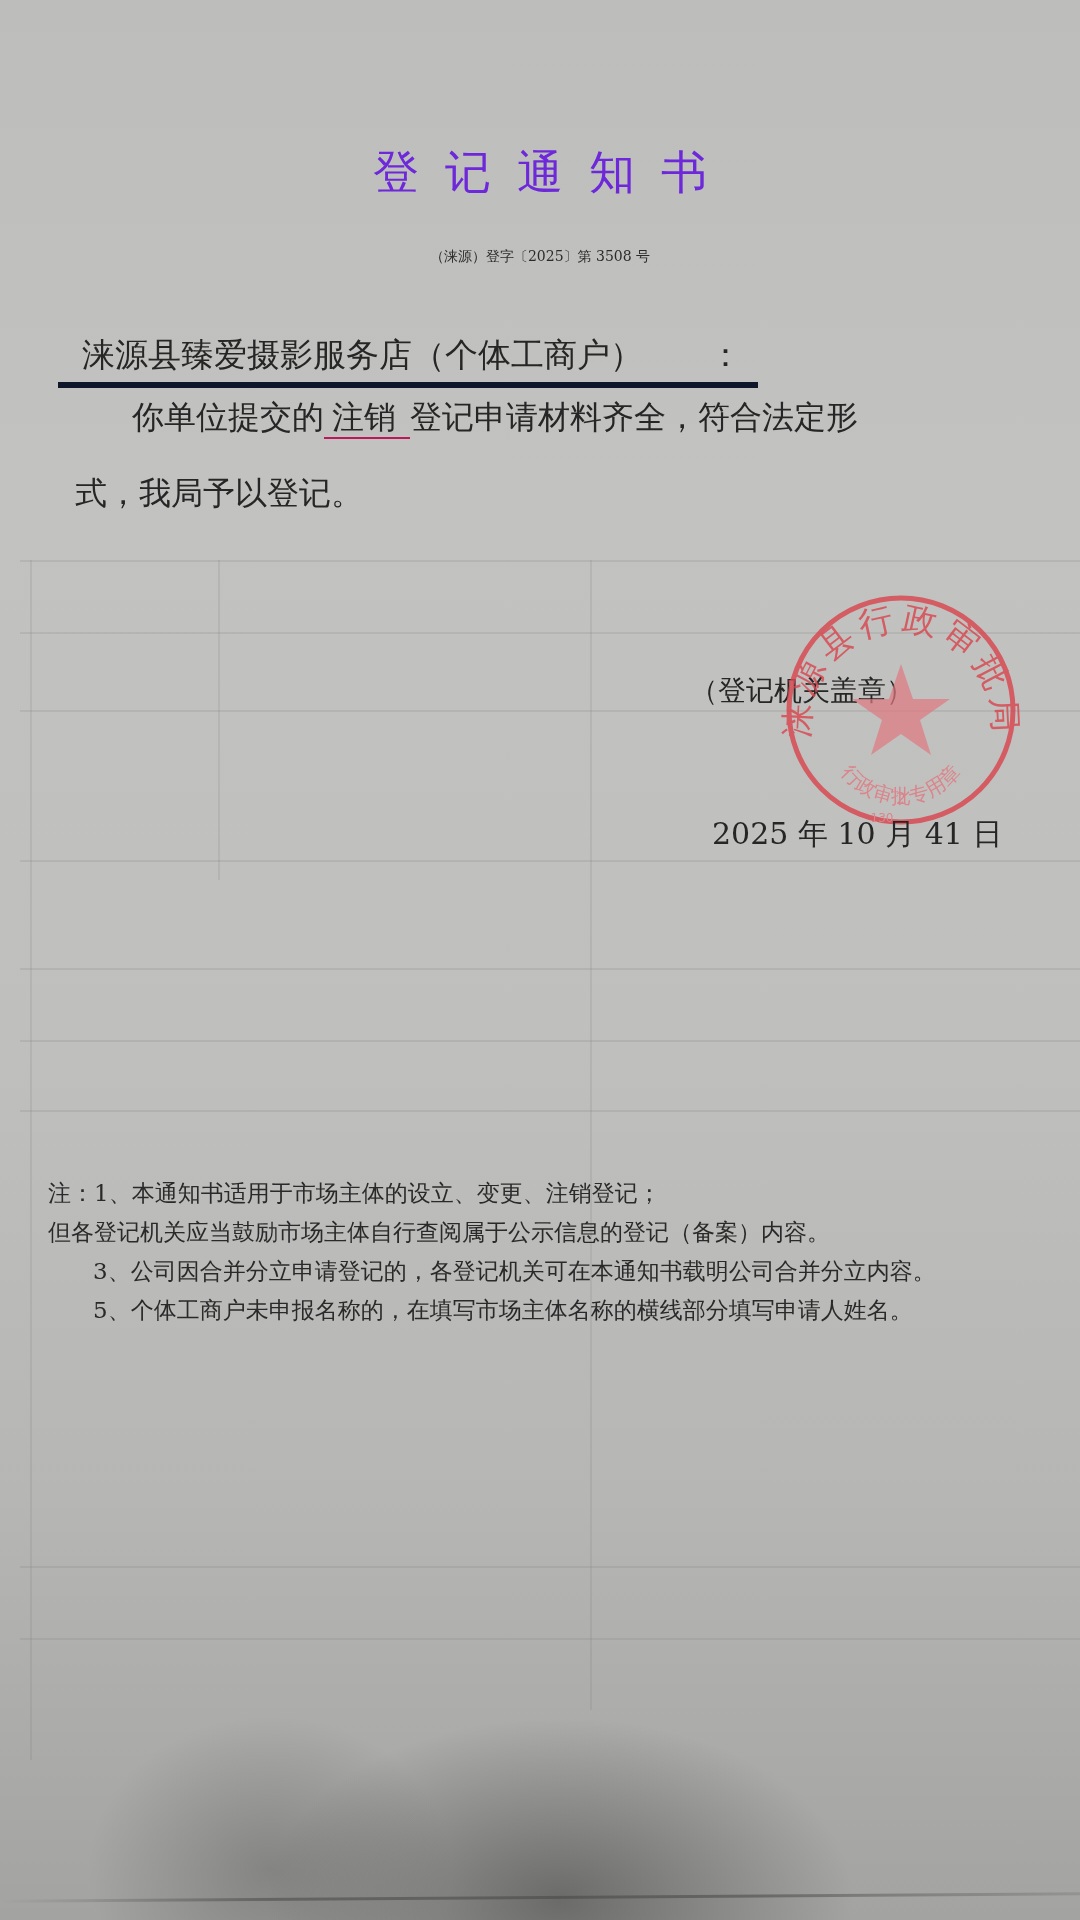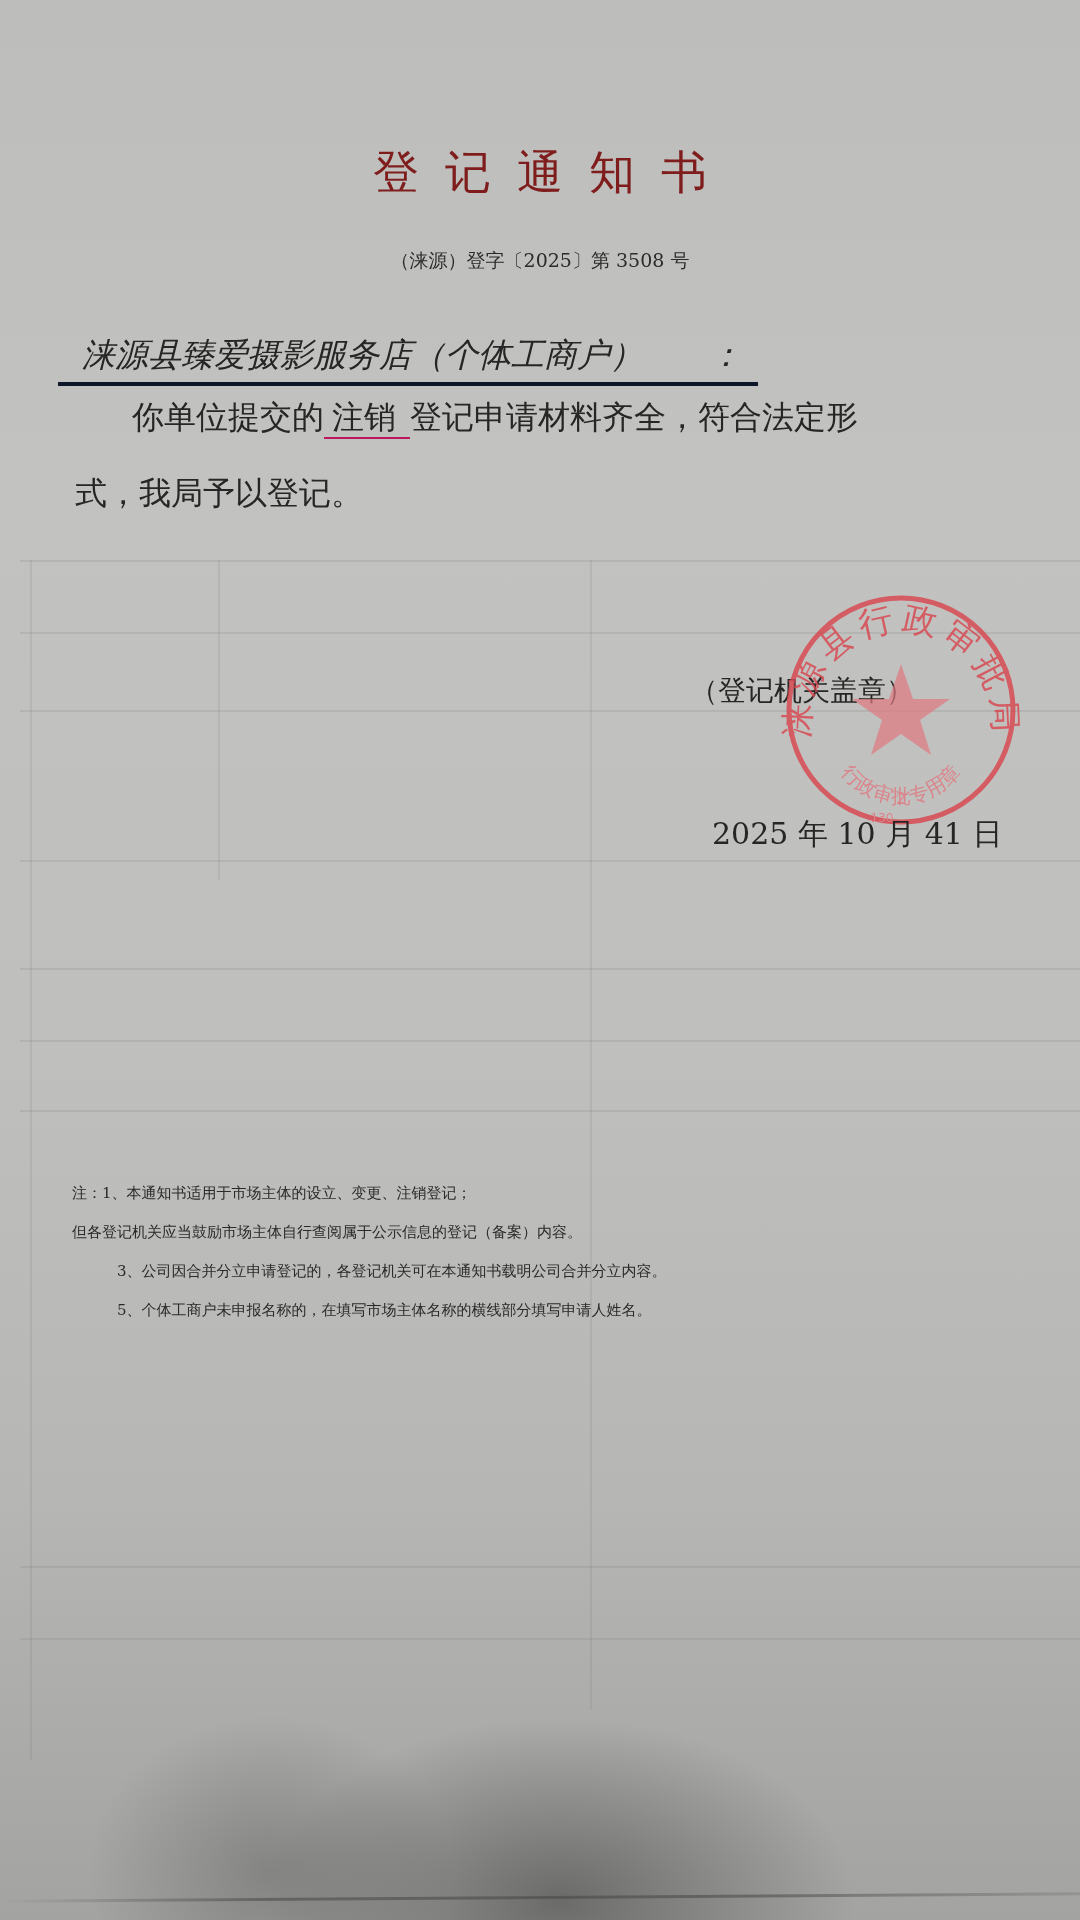--- a/index.html
+++ b/index.html
@@ -31,42 +31,41 @@
     .title {
       position: absolute;
       top: 142px;
       left: 0;
       width: 1080px;
       text-align: center;
       font-family: "DejaVu Sans", "Liberation Sans", sans-serif;
       font-size: 46px;
       letter-spacing: 26px;
       text-indent: 26px;
-      color: #7f1d1d;
+      color: #6d28d9;
     }
     .docnum {
       position: absolute;
       top: 248px;
       left: 0;
       width: 1080px;
       text-align: center;
-      font-size: 19px;
+      font-size: 14px;
       color: #2b2b2b;
     }
     .addressee {
       position: absolute;
       top: 333px;
       left: 58px;
       width: 700px;
       font-size: 33px;
-      border-bottom: 4px solid #0f172a;
+      border-bottom: 6px solid #0f172a;
       padding: 0 0 4px 24px;
       box-sizing: border-box;
       white-space: nowrap;
-      font-style: italic;
     }
     .addressee .colon { position: absolute; right: 16px; }
     .body-line {
       position: absolute;
       font-size: 32px;
       white-space: nowrap;
       color: #262626;
     }
     .blank {
       display: inline-block;
@@ -92,23 +91,23 @@
       position: absolute;
       left: 770px;
       top: 586px;
       width: 260px;
       height: 245px;
       opacity: 0.82;
     }
     .notes {
       position: absolute;
       top: 1174px;
-      left: 72px;
+      left: 48px;
       width: 1000px;
-      font-size: 15px;
+      font-size: 23px;
       line-height: 39px;
       color: #2a2a2a;
     }
     .notes .row { white-space: nowrap; }
     .notes .indent { padding-left: 45px; }
     .crease {
       position: absolute;
       left: 0; right: 0;
       top: 1896px;
       height: 3px;

